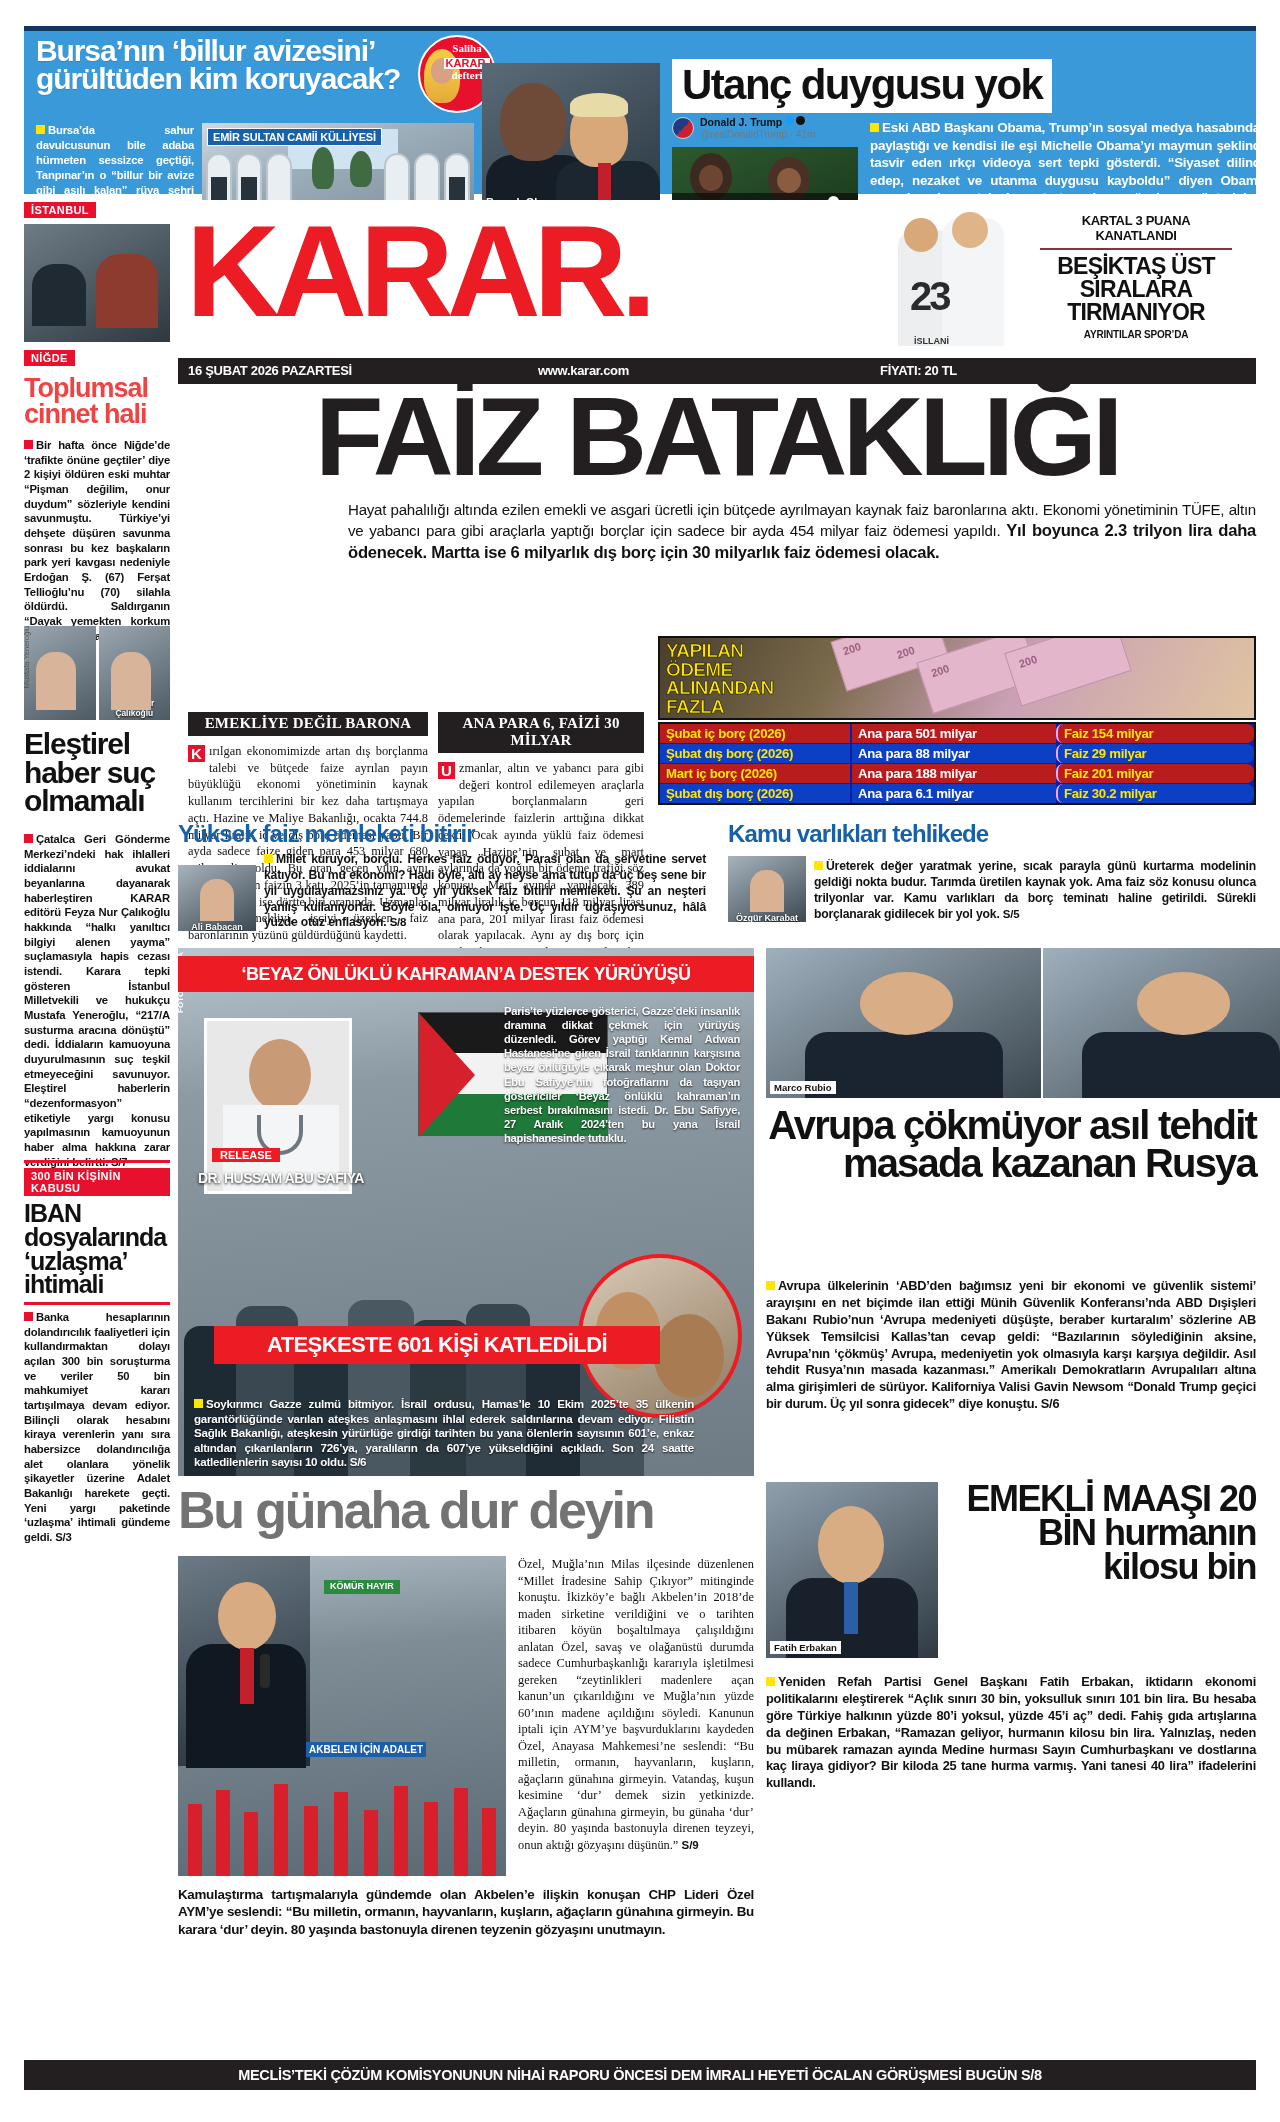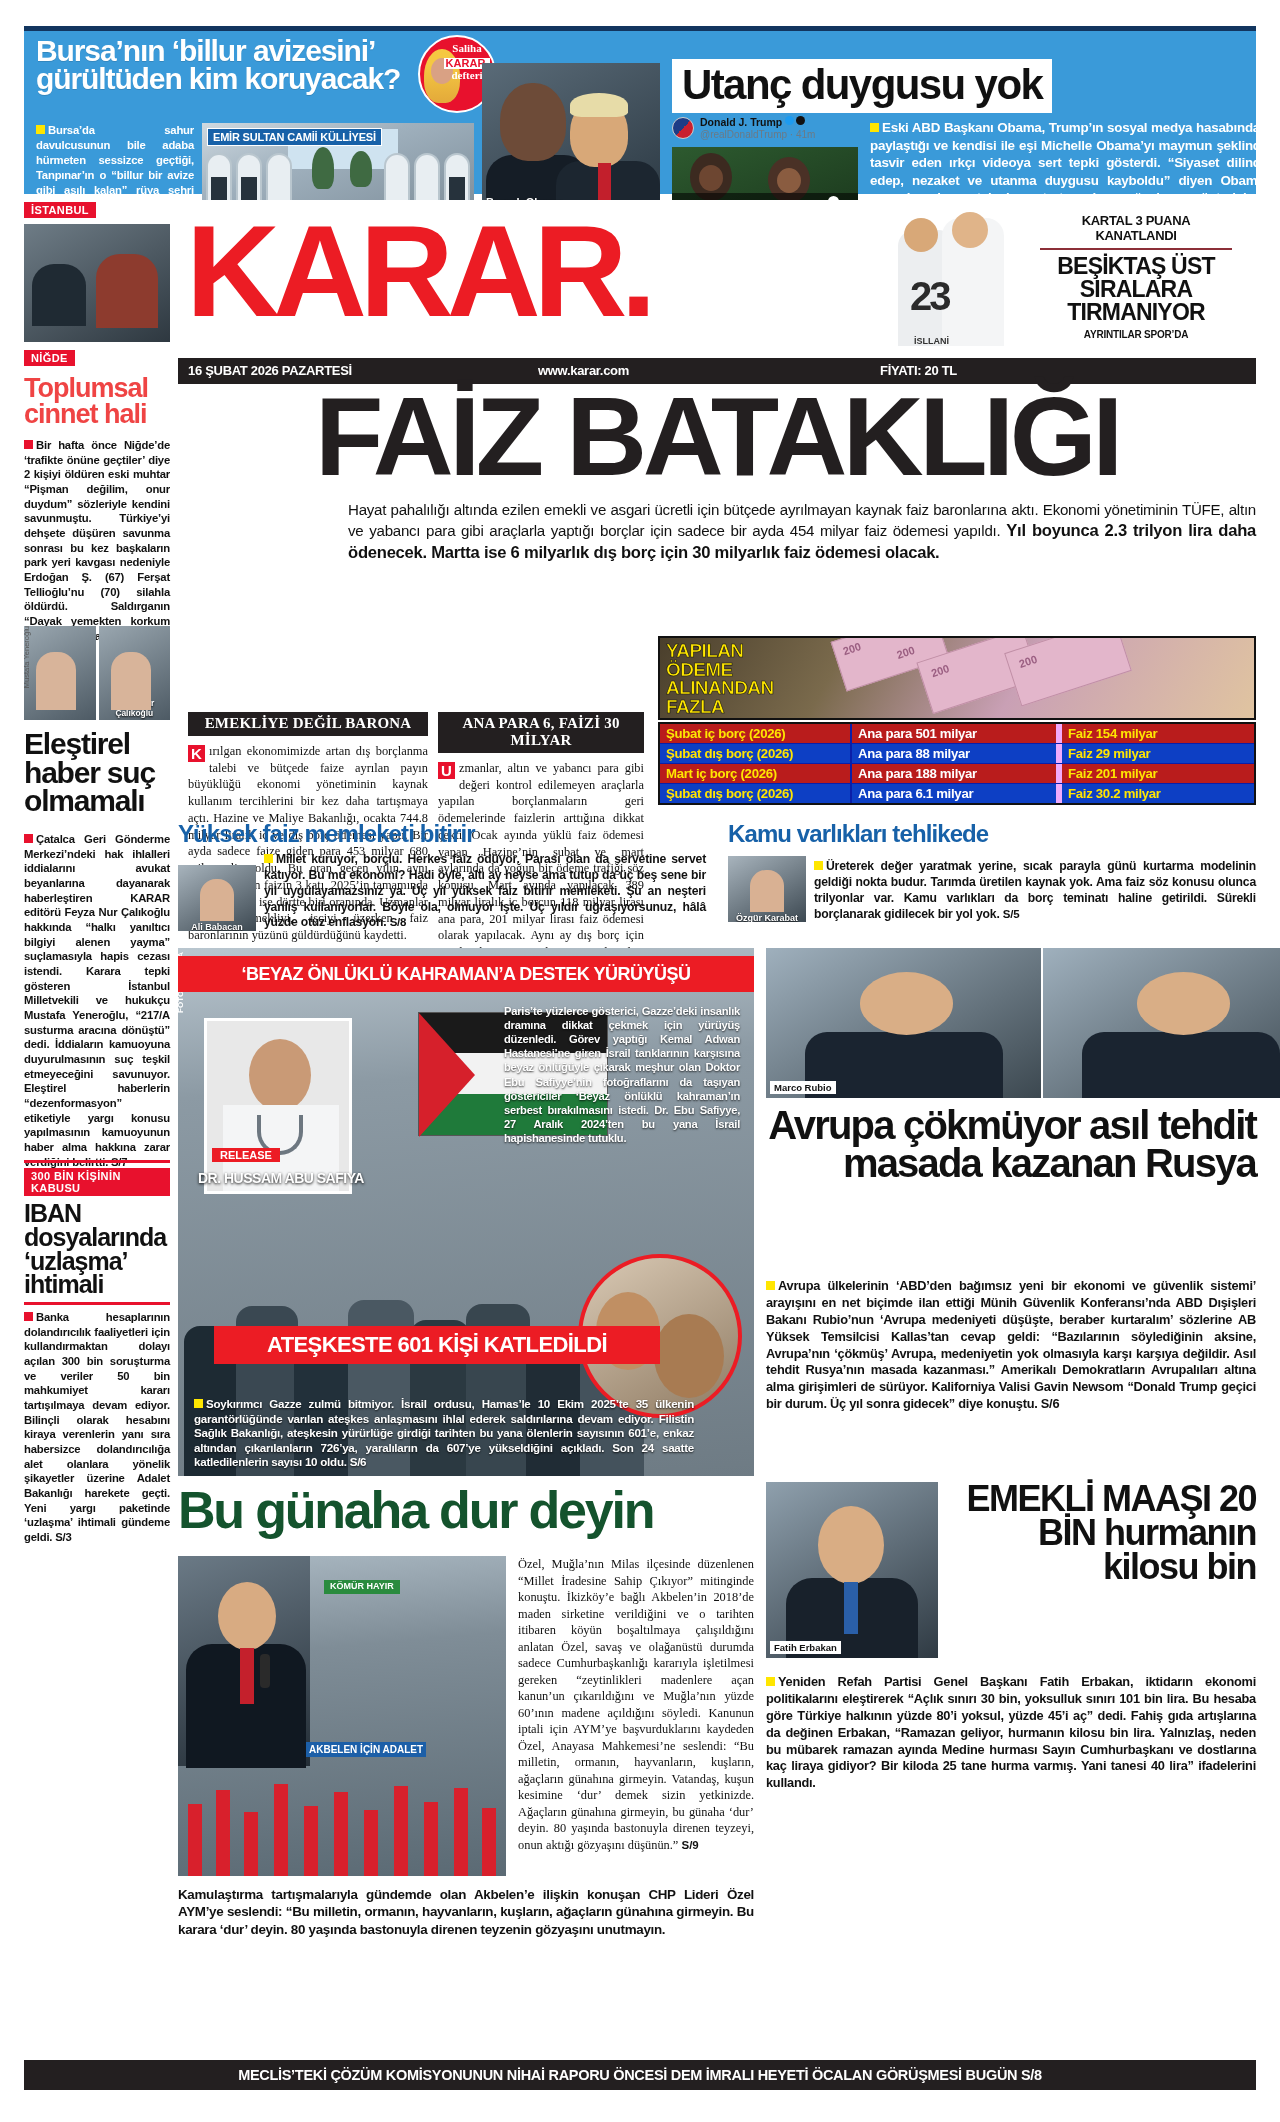--- a/index.html
+++ b/index.html
@@ -320,21 +320,21 @@
     border:2px solid #111; background:#0a1ea8;
   }
   .rt-row { display:flex; border-bottom:1px solid #0a1ea8; }
   .rt-row:last-child { border-bottom:none; }
   .rt-c {
     padding:2px 6px; font-size:13.2px; font-weight:bold;
     color:#ffe600; letter-spacing:-0.3px; white-space:nowrap;
   }
   .rt-c.w1 { width:190px; }
   .rt-c.w2 { width:206px; color:#fff; border-left:2px solid #0a1ea8; }
-  .rt-c.w3 { flex:1; border-left:6px solid #f0abfc; }
+  .rt-c.w3 { flex:1; border-left:2px solid #f0abfc;border-radius:7px; }
   .rt-row.lt .rt-c { background:#b91c1c; }
   .rt-row.dk .rt-c { background:#0d3fc4; }
 
   
   .colstrip {
     position:absolute; left:178px; top:822px; width:1078px; height:118px;
   }
   .colstrip .half { position:absolute; top:0; width:528px; }
   .cs-title {
     font-size:24px; font-weight:bold; color:#1761a8;
@@ -483,21 +483,21 @@
   .er-body {
     position:absolute; left:0; top:192px; width:490px;
     font-size:12.8px; line-height:1.32; font-weight:bold;
     text-align:justify; color:#111; letter-spacing:-0.25px;
   }
 
   
   .gunaha {
     position:absolute; left:178px; top:1484px; width:576px; height:122px;
     font-size:52px; font-weight:bold; letter-spacing:-2.2px;
-    color:#14532d; line-height:1;
+    color:#737373; line-height:1;
   }
   .rally {
     position:absolute; left:178px; top:1556px; width:328px; height:320px;
     background:linear-gradient(175deg,#aab8c2 0%,#7f8d97 30%,#5b6a74 100%);
     overflow:hidden;
   }
   .rl-speaker {
     position:absolute; left:0; top:0; width:132px; height:210px;
     background:linear-gradient(160deg,#6b7a86,#232d36);
   }

